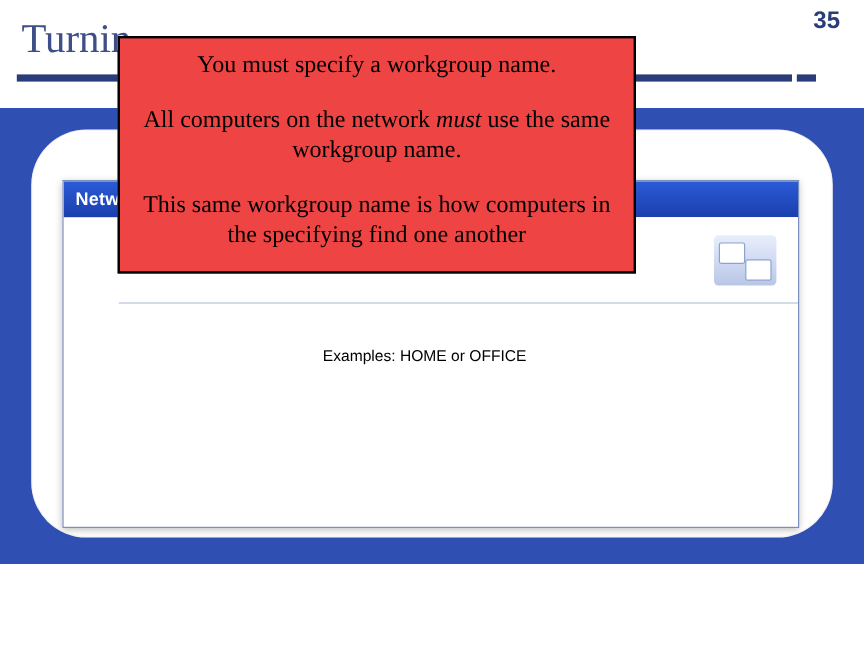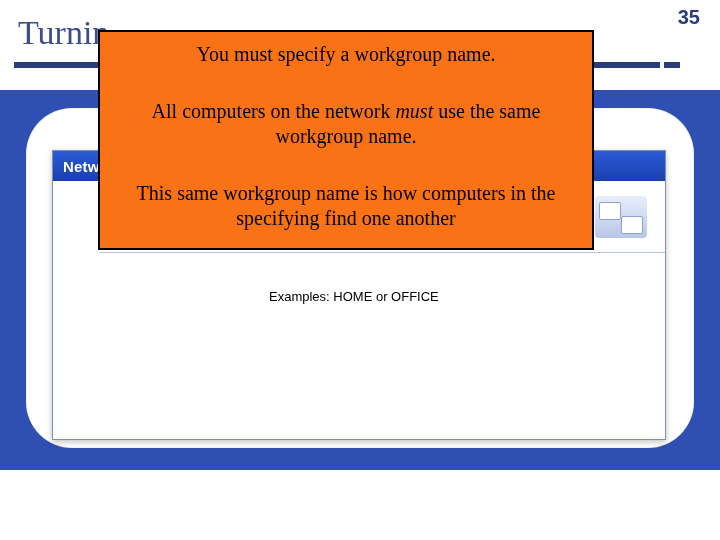--- a/index.html
+++ b/index.html
@@ -142,31 +142,31 @@
   .examples {
     margin-left: 190px;
     margin-top: 8px;
     font-size: 13px;
   }
 
   
   .callout {
     position: absolute;
     left: 98px; top: 30px;
-    width: 496px;
-    background: #f97316;
+    width: 432px;
+    background: #ef4444;
     border: 2px solid #000;
     padding: 10px 14px 16px 14px;
     font-family: Georgia, "Times New Roman", serif;
     font-size: 20px;
     color: #000;
     text-align: center;
     line-height: 1.28;
   }
-  .callout p + p { margin-top: 31px; }
+  .callout p + p { margin-top: 20px; }
   .callout em { font-style: italic; }
 </style>
 </head>
 <body>
 
 <div class="slide-header">
   <div class="slide-title">Turnin</div>
   <div class="slide-num">35</div>
   <div class="slide-rule"></div>
   <div class="slide-rule-stub"></div>

